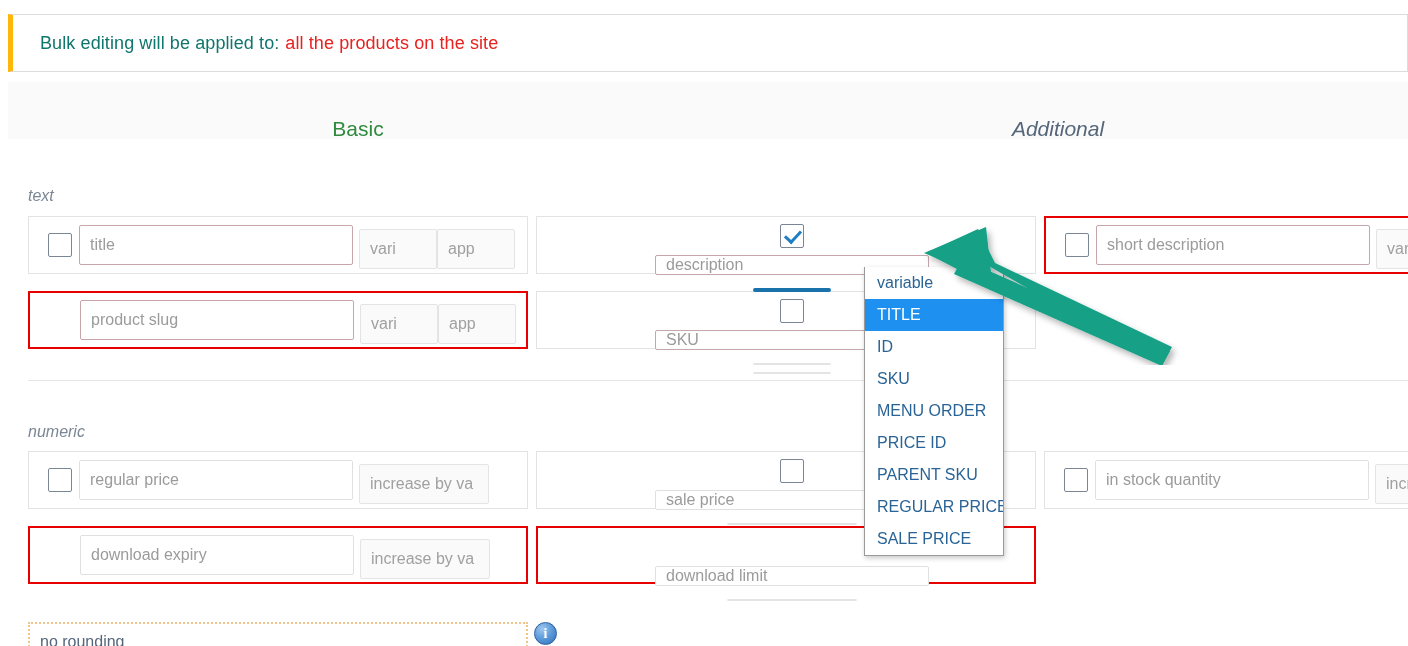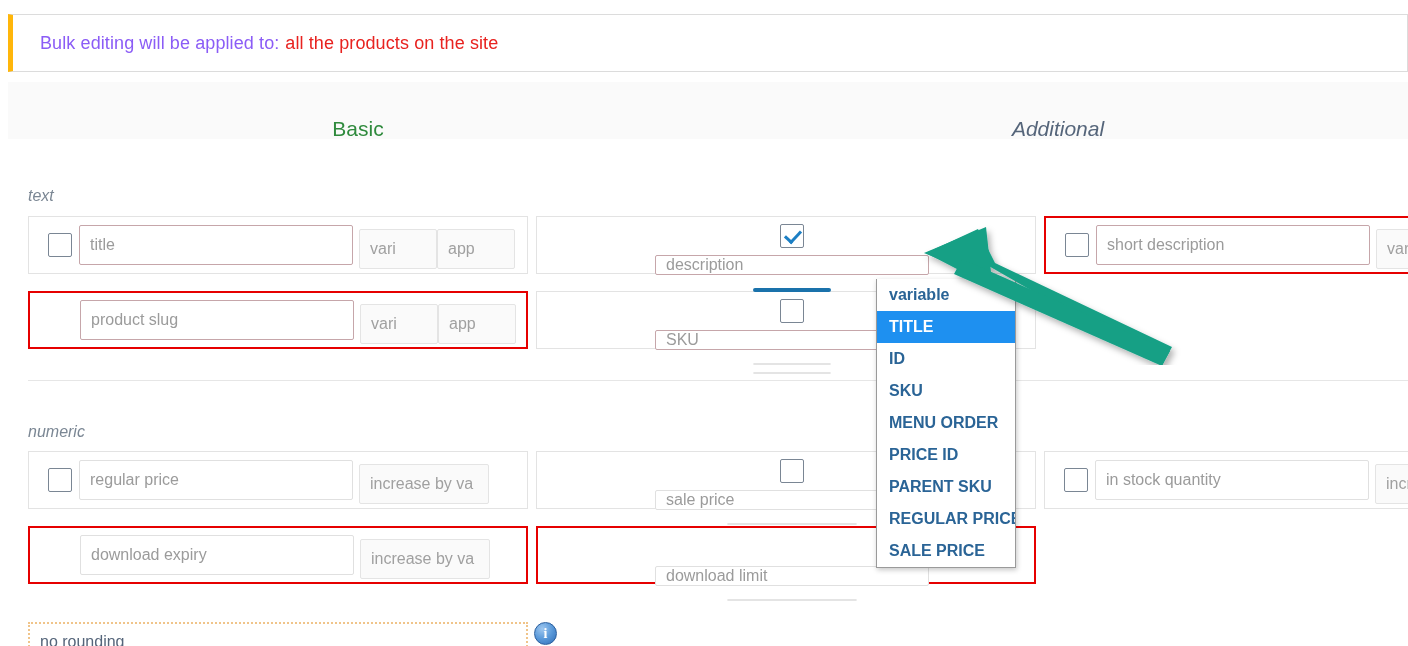--- a/index.html
+++ b/index.html
@@ -27,21 +27,21 @@
     box-sizing: border-box;
     background: #ffffff;
     border: 1px solid #dcdcdc;
     border-left: 5px solid #ffb60a;
     display: flex;
     align-items: center;
     padding-left: 27px;
   }
   .notice-text {
     font-size: 18px;
-    color: #8b5cf6;
+    color: #0f766e;
     letter-spacing: .1px;
   }
   .notice-target {
     color: #e8221f;
   }
 
   
   .tabstrip {
     position: absolute;
     left: 8px;
@@ -186,23 +186,22 @@
     left: 864px;
     top: 267px;
     width: 140px;
     box-sizing: border-box;
     background: #ffffff;
     border: 1px solid #9a9a9a;
     border-top: none;
     z-index: 60;
     box-shadow: 1px 2px 5px rgba(0,0,0,.22);
     padding: 0;
-    margin: 12px;
+    margin: 0;
     list-style: none;
-    font-weight: bold;
   }
   .dd-item {
     height: 32px;
     line-height: 32px;
     padding: 0 0 0 12px;
     font-size: 16px;
     color: #2a6496;
     cursor: pointer;
     white-space: nowrap;
     overflow: hidden;

